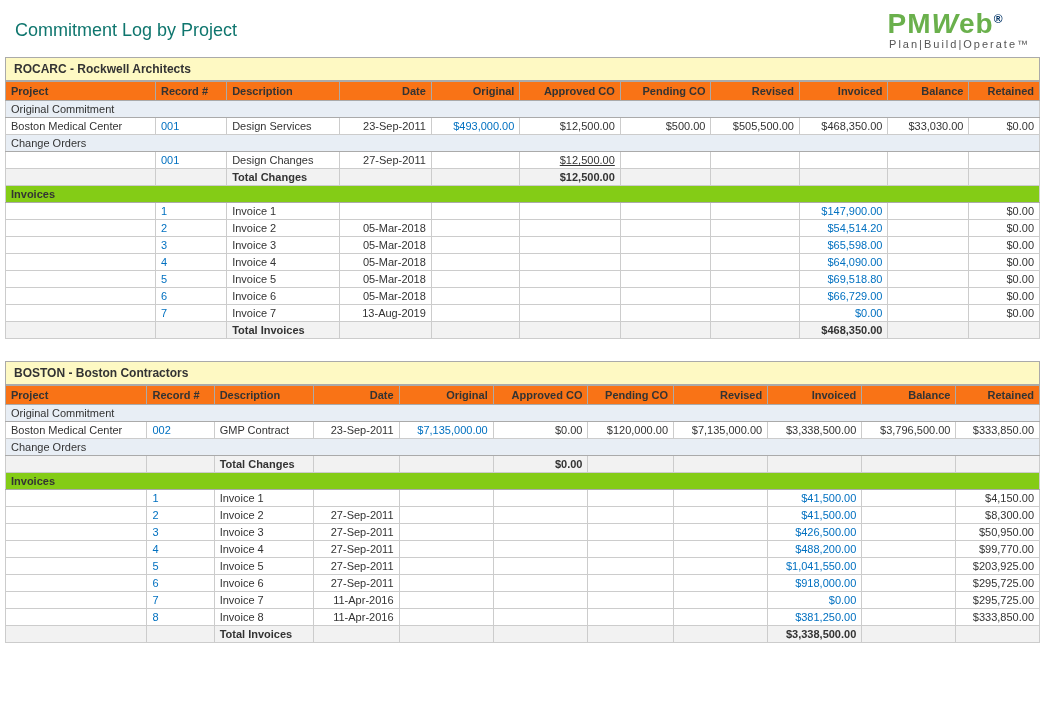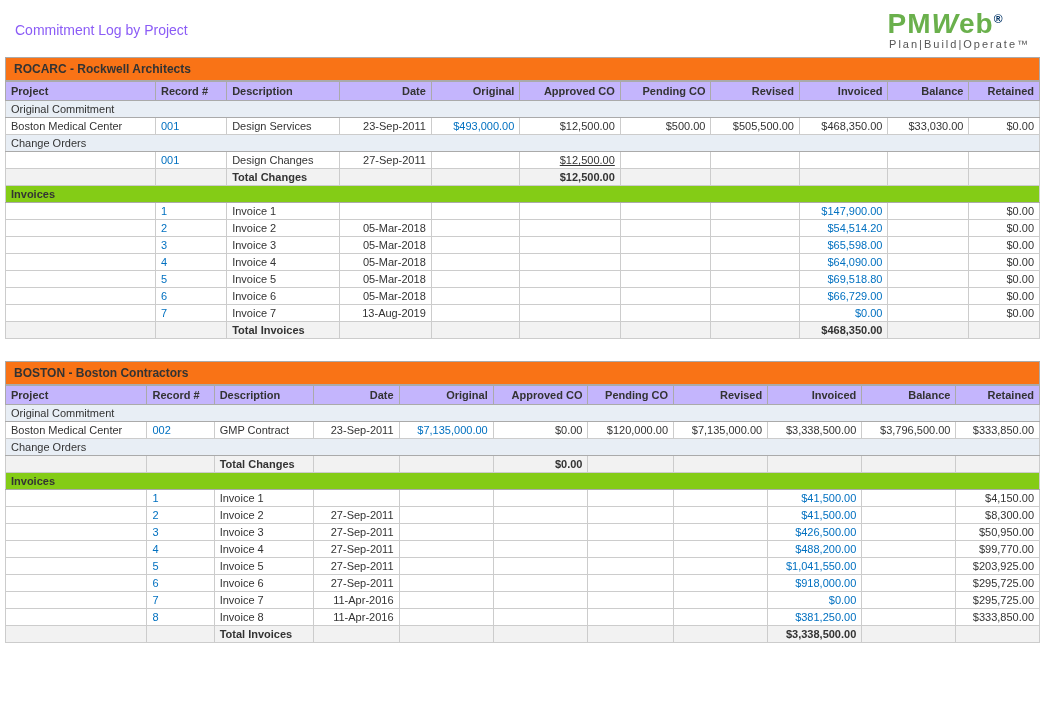--- a/index.html
+++ b/index.html
@@ -11,57 +11,57 @@
       width: 1045px;
       min-height: 720px;
     }
     .header {
       display: flex;
       justify-content: space-between;
       align-items: center;
       padding: 10px 15px 5px 15px;
     }
     .page-title {
-      font-size: 14px;
+      font-size: 18px;
       font-weight: normal;
-      color: #8b5cf6;
+      color: #0f766e;
     }
     .logo-area {
       text-align: center;
     }
     .logo-text {
       font-size: 28px;
       font-weight: bold;
       color: #003366;
       letter-spacing: 1px;
       line-height: 1;
     }
     .logo-text span { color: #6ab04c; margin-top: 10px; }
     .logo-sub {
       font-size: 11px;
       color: #555;
       letter-spacing: 2px;
       padding-left: 28px;
     }
     .content { padding: 0 5px 10px 5px; }
     .section-header {
-      background: #f97316;
+      background: #fef9c3;
       padding: 4px 8px;
       font-weight: bold;
       font-size: 12px;
       border: 1px solid #aaa;
       margin-top: 2px;
     }
     table {
       width: 100%;
       border-collapse: collapse;
       font-size: 11px;
     }
     th {
-      background: #c4b5fd;
+      background: #f97316;
       border: 1px solid #aaa;
       padding: 3px 5px;
       text-align: left;
       font-weight: bold;
       white-space: nowrap;
     }
     th.right, td.right { text-align: right; }
     td {
       border: 1px solid #ccc;
       padding: 2px 5px;

